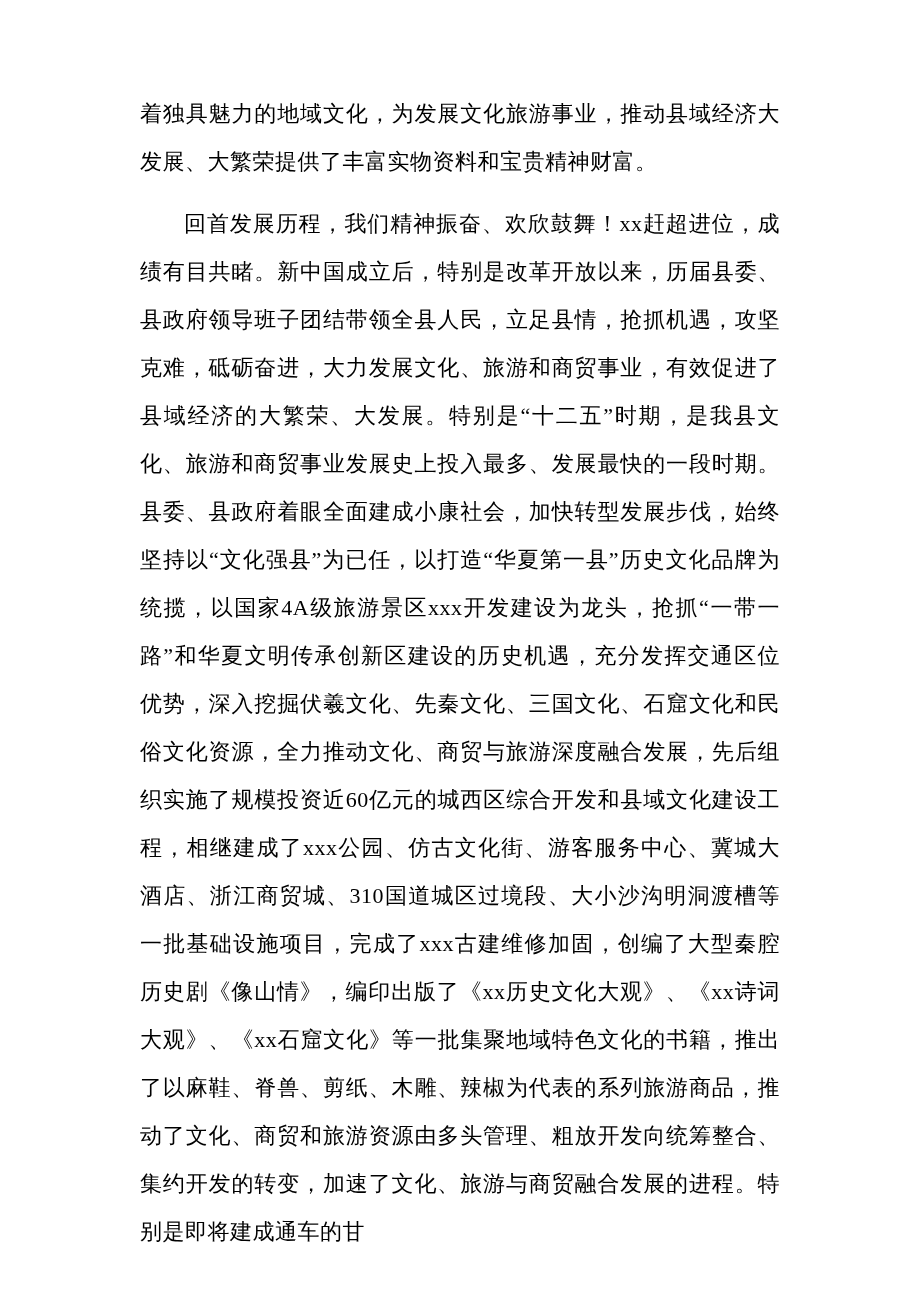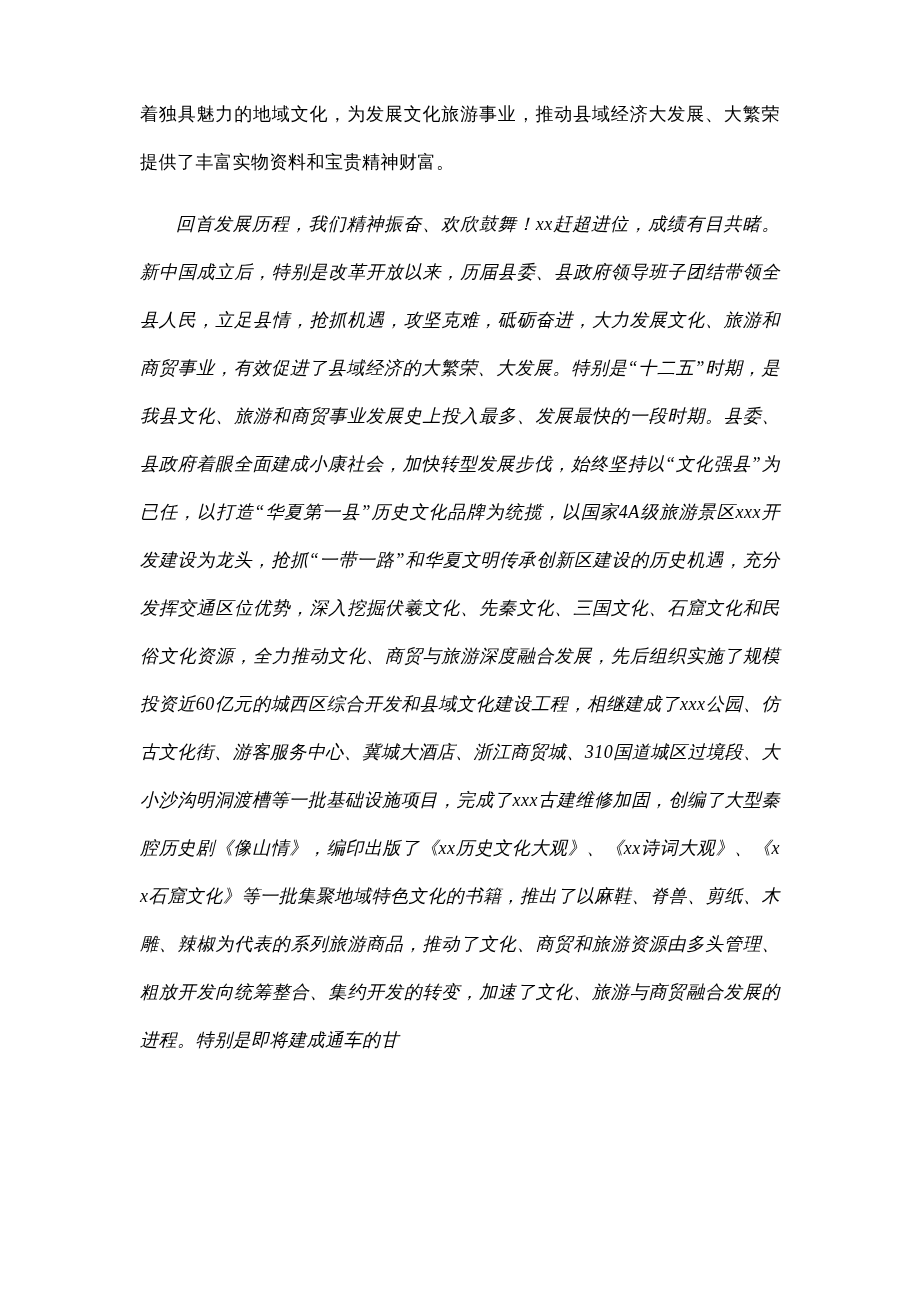--- a/index.html
+++ b/index.html
@@ -12,31 +12,30 @@
     width: 920px;
     height: 1301px;
     box-sizing: border-box;
     background: #ffffff;
     padding: 90px 140px 40px 140px;
     overflow: hidden;
     font-family: "Liberation Serif", "DejaVu Serif", serif;
   }
   .para {
     margin: 0;
-    font-size: 18px;
+    font-size: 22px;
     line-height: 48px;
     color: #000000;
     text-align: justify;
     letter-spacing: 0.5px;
     word-break: break-all;
   }
   .para.indented {
     text-indent: 2em;
     margin-top: 14px;
-    font-style: italic;
   }
 </style>
 </head>
 <body>
 
 <div class="page">
   <p class="para continuation">着独具魅力的地域文化，为发展文化旅游事业，推动县域经济大发展、大繁荣提供了丰富实物资料和宝贵精神财富。</p>
   <p class="para indented">回首发展历程，我们精神振奋、欢欣鼓舞！xx赶超进位，成绩有目共睹。新中国成立后，特别是改革开放以来，历届县委、县政府领导班子团结带领全县人民，立足县情，抢抓机遇，攻坚克难，砥砺奋进，大力发展文化、旅游和商贸事业，有效促进了县域经济的大繁荣、大发展。特别是“十二五”时期，是我县文化、旅游和商贸事业发展史上投入最多、发展最快的一段时期。县委、县政府着眼全面建成小康社会，加快转型发展步伐，始终坚持以“文化强县”为已任，以打造“华夏第一县”历史文化品牌为统揽，以国家4A级旅游景区xxx开发建设为龙头，抢抓“一带一路”和华夏文明传承创新区建设的历史机遇，充分发挥交通区位优势，深入挖掘伏羲文化、先秦文化、三国文化、石窟文化和民俗文化资源，全力推动文化、商贸与旅游深度融合发展，先后组织实施了规模投资近60亿元的城西区综合开发和县域文化建设工程，相继建成了xxx公园、仿古文化街、游客服务中心、冀城大酒店、浙江商贸城、310国道城区过境段、大小沙沟明洞渡槽等一批基础设施项目，完成了xxx古建维修加固，创编了大型秦腔历史剧《像山情》，编印出版了《xx历史文化大观》、《xx诗词大观》、《xx石窟文化》等一批集聚地域特色文化的书籍，推出了以麻鞋、脊兽、剪纸、木雕、辣椒为代表的系列旅游商品，推动了文化、商贸和旅游资源由多头管理、粗放开发向统筹整合、集约开发的转变，加速了文化、旅游与商贸融合发展的进程。特别是即将建成通车的甘</p>
 </div>
 

